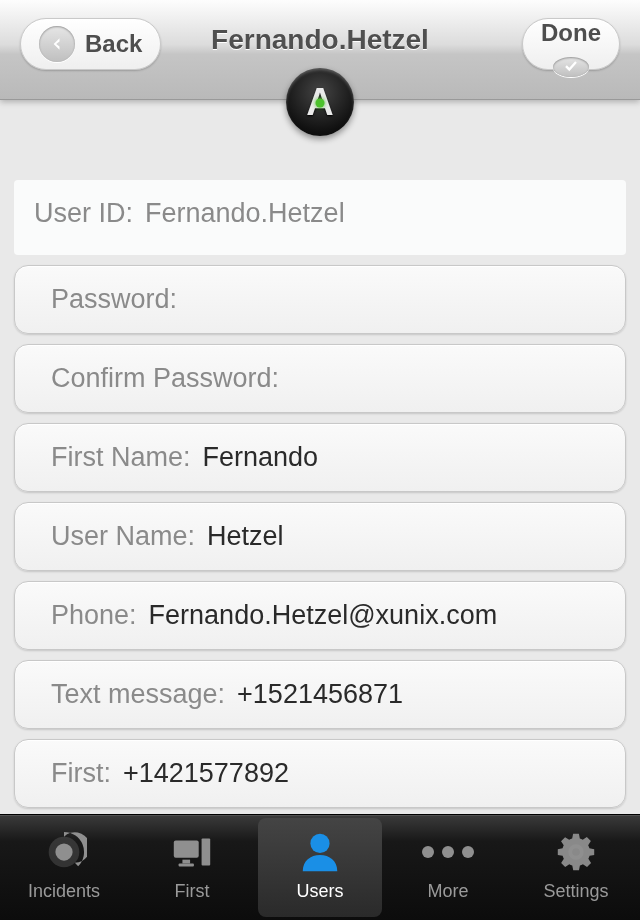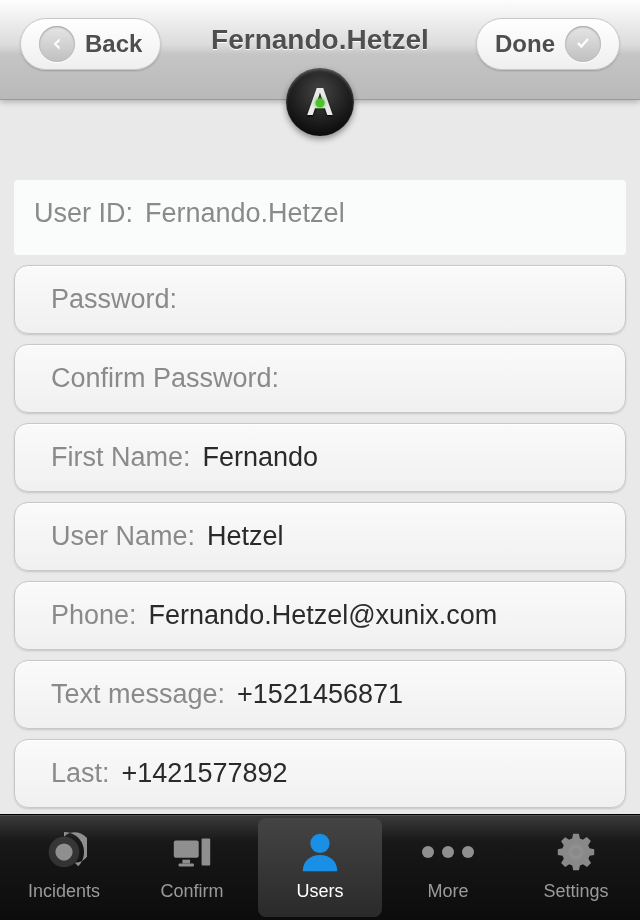--- a/index.html
+++ b/index.html
@@ -34,21 +34,21 @@
       display: flex;
       align-items: center;
       font-size: 24px;
       font-weight: 700;
       color: #4e4e4e;
       cursor: pointer;
       padding: 0 18px;
       gap: 10px;
     }
     .btn-back { left: 20px; }
-    .btn-done { right: 20px; }
+    .btn-done { right: 20px; flex-direction: column; }
 
     .btn-circle {
       width: 36px;
       height: 36px;
       border-radius: 50%;
       background: linear-gradient(to bottom, #e6e6e6, #bfbfbf);
       box-shadow: inset 0 1px 2px rgba(0,0,0,.35), 0 1px 0 #fff;
       display: flex;
       align-items: center;
       justify-content: center;
@@ -273,21 +273,21 @@
     <span class="label">Phone:</span>
     <span class="value">Fernando.Hetzel@xunix.com</span>
   </div>
 
   <div class="row">
     <span class="label">Text message:</span>
     <span class="value">+1521456871</span>
   </div>
 
   <div class="row">
-    <span class="label">Last:</span>
+    <span class="label">First:</span>
     <span class="value">+1421577892</span>
   </div>
 
 </div>
 
 <div class="tabbar">
 
   <div class="tab">
     <div class="tab-icon">
       <svg viewBox="0 0 48 48">
@@ -301,21 +301,21 @@
 
   <div class="tab">
     <div class="tab-icon">
       <svg viewBox="0 0 48 48">
         <rect class="fill" x="5" y="12" width="26" height="18" rx="2"></rect>
         <rect class="fill" x="14" y="32" width="8" height="4"></rect>
         <rect class="fill" x="10" y="36" width="16" height="3" rx="1"></rect>
         <rect class="fill" x="34" y="10" width="9" height="28" rx="1"></rect>
       </svg>
     </div>
-    <span class="tab-label">Confirm</span>
+    <span class="tab-label">First</span>
   </div>
 
   <div class="tab active">
     <div class="tab-icon">
       <svg viewBox="0 0 48 48">
         <circle class="fill" cx="24" cy="15" r="10"></circle>
         <path class="fill" d="M6 44c0-11 8-17 18-17s18 6 18 17H6z"></path>
       </svg>
     </div>
     <span class="tab-label">Users</span>

